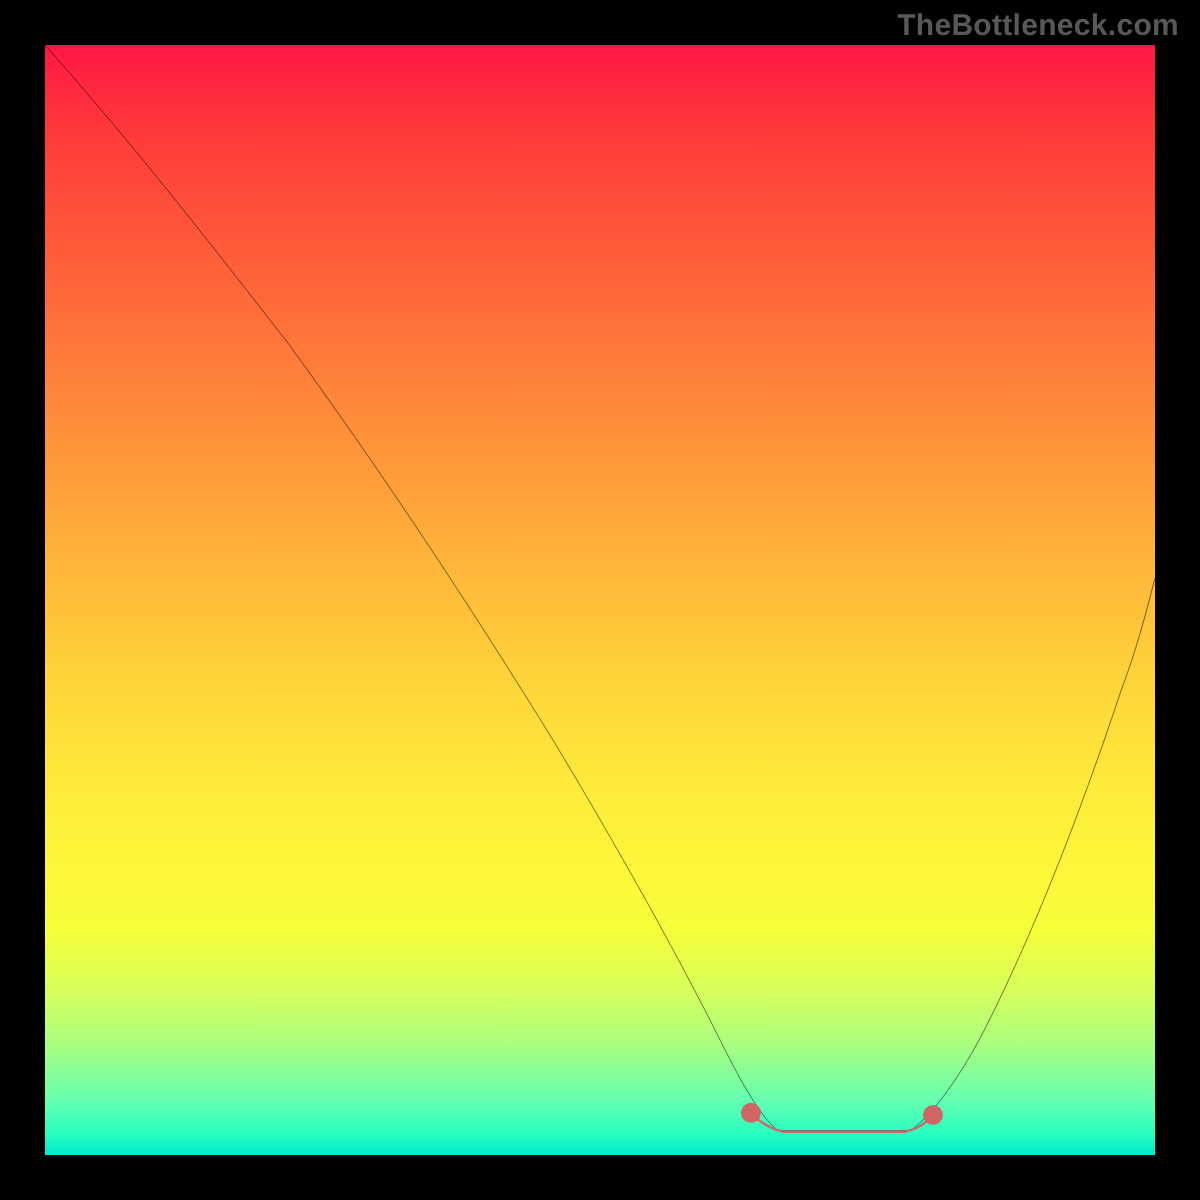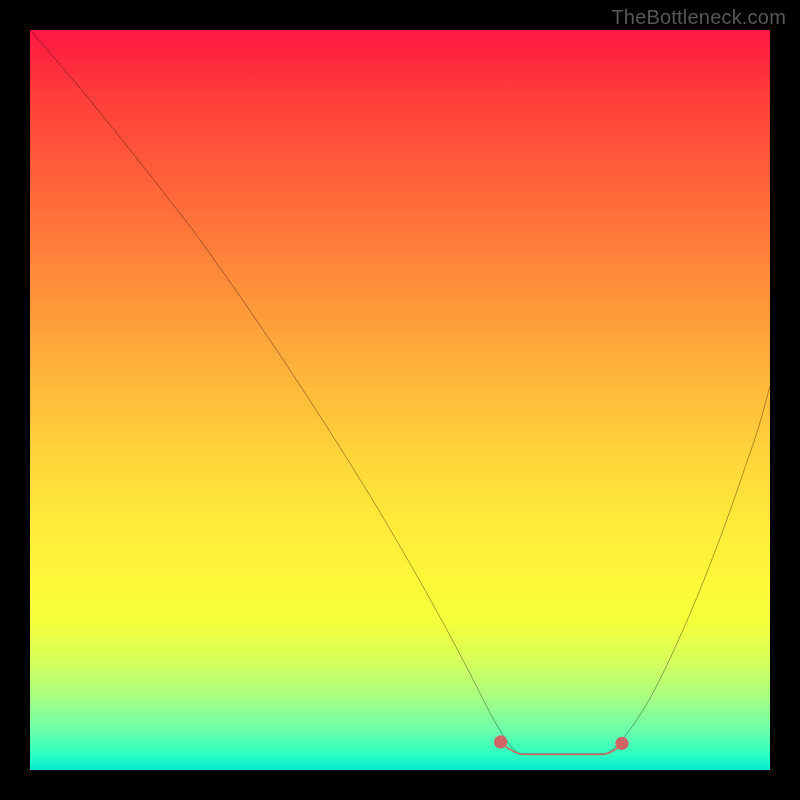--- a/index.html
+++ b/index.html
@@ -52,21 +52,21 @@
     inset: 0;
     width: 740px;
     height: 740px;
   }
   .watermark {
     position: absolute;
     top: 6px;
     right: 14px;
     color: #585858;
     font-size: 20px;
-    font-weight: 400;
+    font-weight: 700;
     letter-spacing: 0.2px;
     user-select: none;
   }
 </style>
 </head>
 <body>
 
 <div class="frame">
 
   <div class="watermark">TheBottleneck.com</div>

